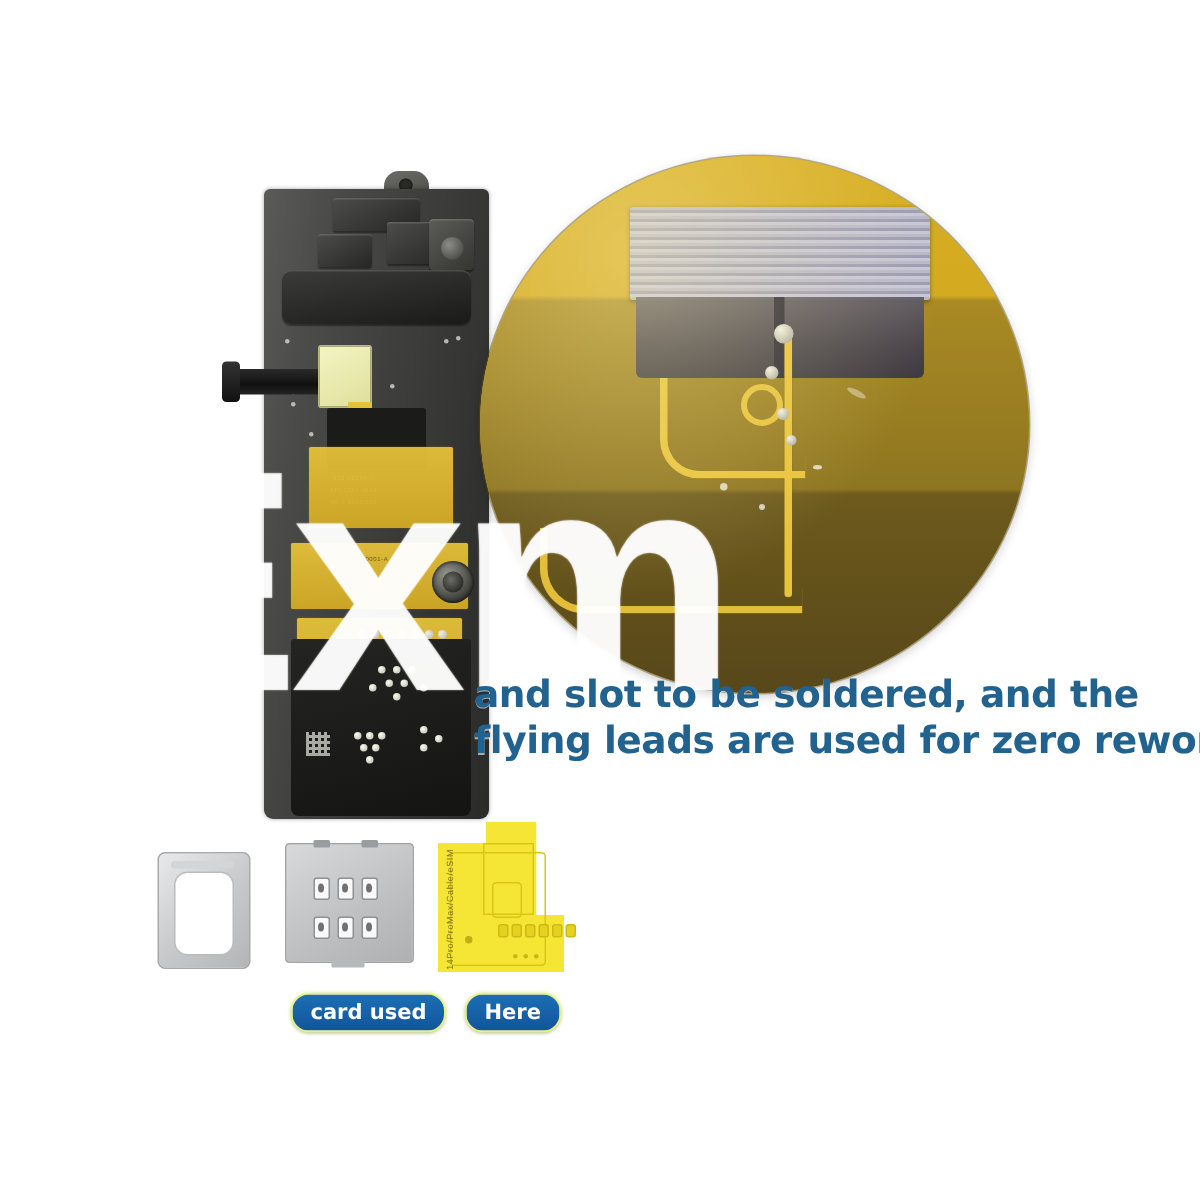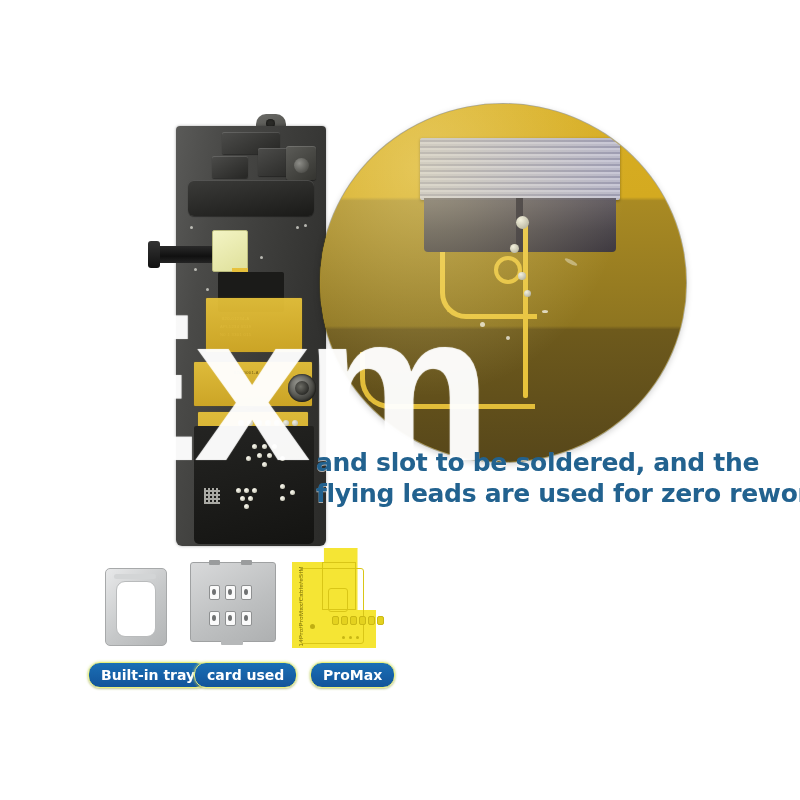--- a/index.html
+++ b/index.html
@@ -365,17 +365,16 @@
         <i></i>
     </div>
     <div class="cable-dots">
       <i></i>
         <i></i>
         <i></i>
     </div>
     <div style="position:absolute;left:18px;top:76px;width:5px;height:5px;border-radius:50%;background:#c0ae12;"></div>
   </div>
 
-  <div class="pill pill-tray">Built-in tray</div>
   <div class="pill pill-slot">card used</div>
-  <div class="pill pill-cable">ProMax</div>
+  <div class="pill pill-cable">Here</div>
 
 </div>
 
 </body></html>

